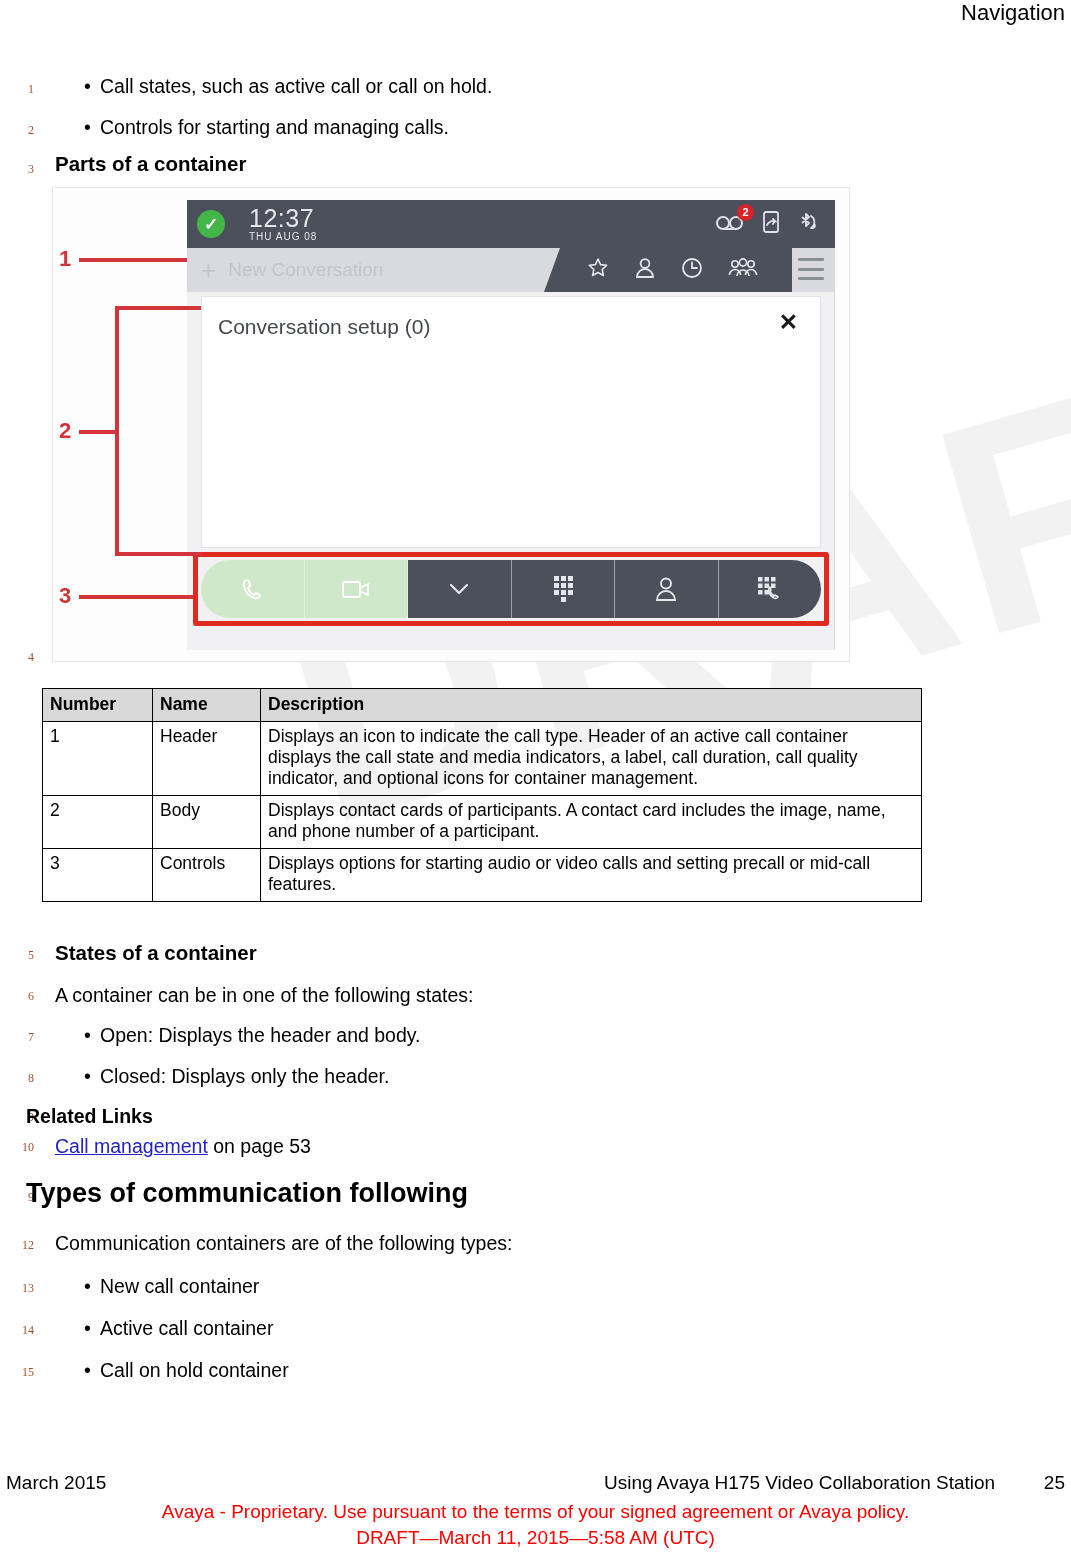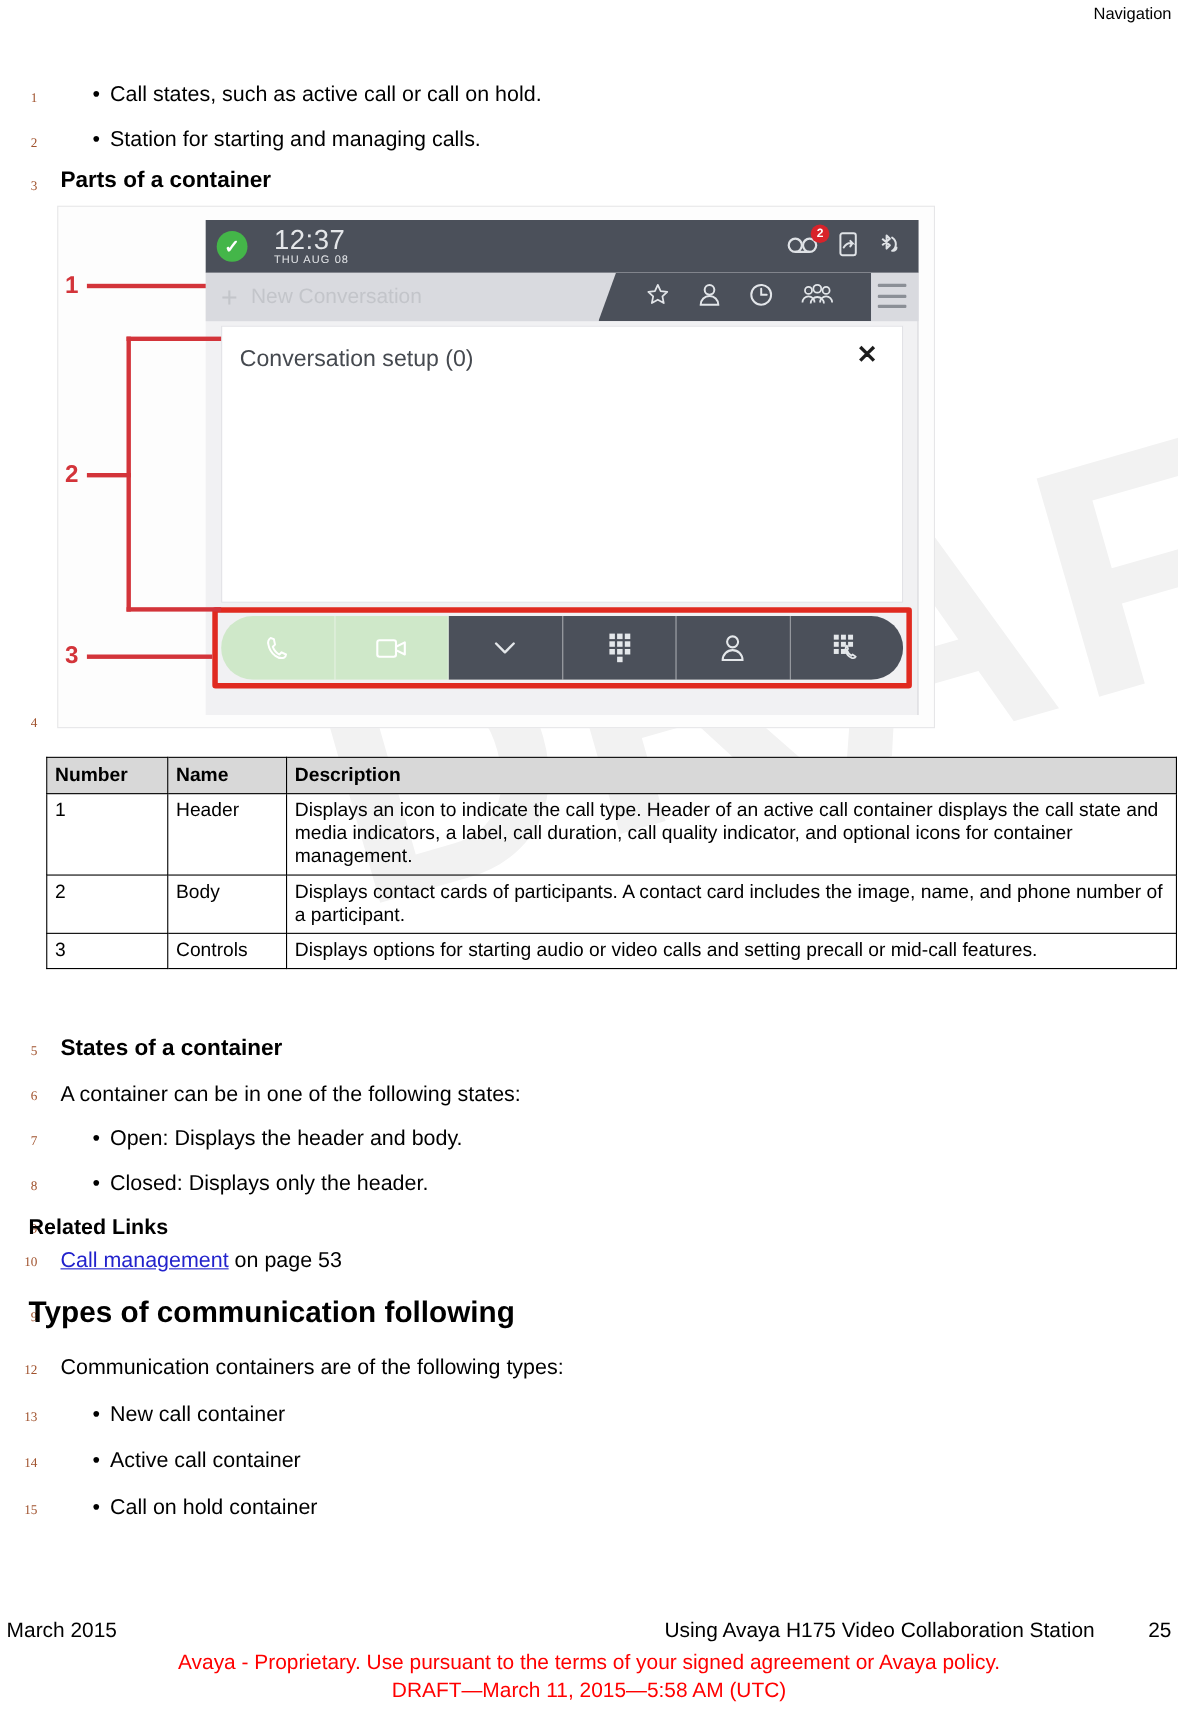--- a/index.html
+++ b/index.html
@@ -33,21 +33,21 @@
     transform-origin:left top;
     white-space:nowrap;
   }
 
   #page { position:relative; z-index:1; width:1071px; height:1556px; }
 
   
   .runhead {
     position:absolute;
     right:6px; top:2px;
-    font-size:15px;
+    font-size:22px;
     line-height:22px;
     color:#000;
   }
 
   
   .lineno {
     position:absolute;
     left:12px;
     width:22px;
     text-align:right;
@@ -207,21 +207,21 @@
     font-size:22px;
     color:#d3343a;
     line-height:1;
   }
   .co-line { position:absolute; background:#d3343a; }
 
   
   #tbl {
     position:absolute;
     left:42px; top:688px;
-    width:1028px;
+    width:880px;
     border-collapse:collapse;
     font-size:17.5px;
     line-height:21px;
   }
   #tbl th, #tbl td {
     border:1px solid #000;
     text-align:left;
     vertical-align:top;
     padding:4px 7px 6px 7px;
   }
@@ -269,21 +269,21 @@
   <div class="lineno" style="top:1281px">13</div>
   <div class="lineno" style="top:1323px">14</div>
   <div class="lineno" style="top:1365px">15</div>
 
   <div class="blk para bullet-row" style="left:84px; top:74px; width:760px;">
     <span class="bullet-dot">•</span>
     <span>Call states, such as active call or call on hold.</span>
   </div>
   <div class="blk para bullet-row" style="left:84px; top:115px; width:760px;">
     <span class="bullet-dot">•</span>
-    <span>Station for starting and managing calls.</span>
+    <span>Controls for starting and managing calls.</span>
   </div>
 
   <div class="blk h2" style="left:55px; top:152px;">Parts of a container</div>
 
   <div id="figure">
 
     <div id="phone">
 
       <div id="statusbar">
         <div class="sb-check">✓</div>

